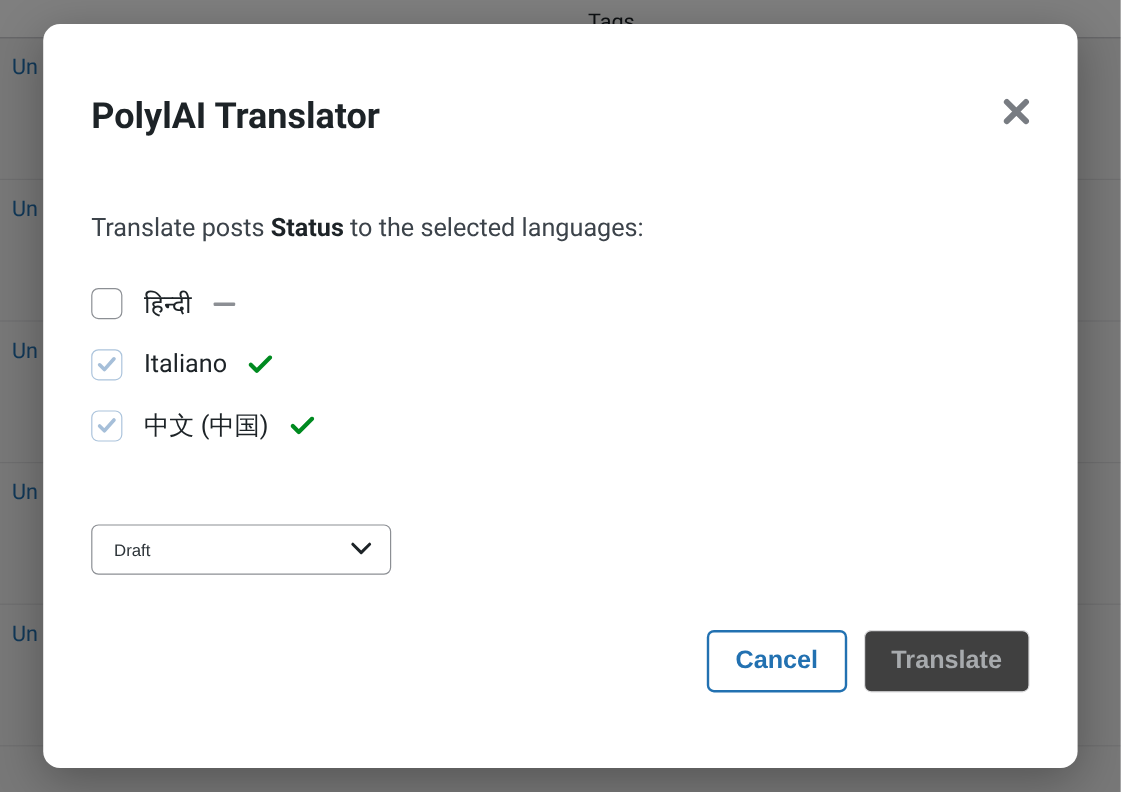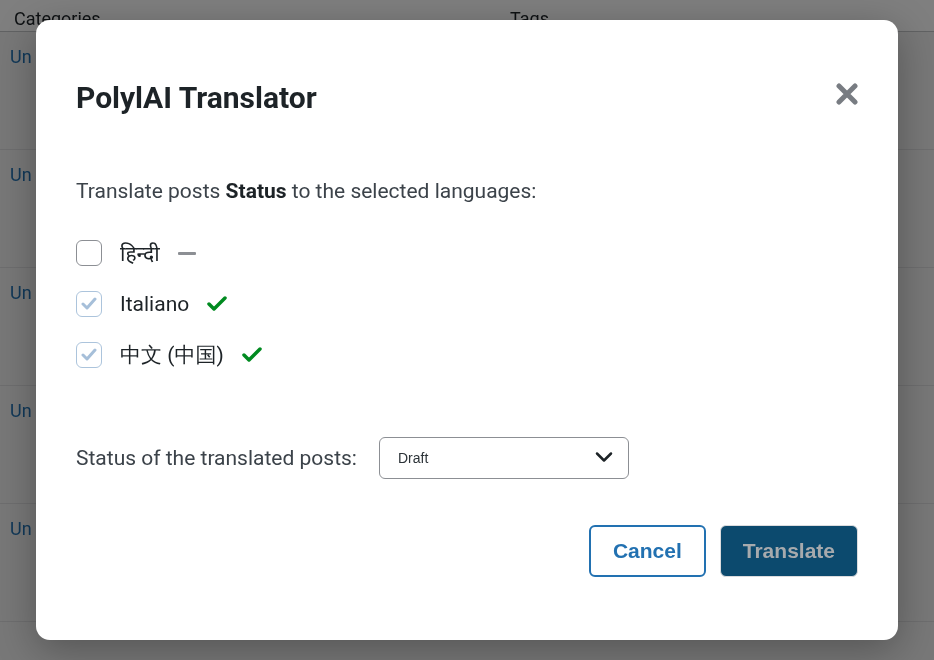--- a/index.html
+++ b/index.html
@@ -42,21 +42,21 @@
     }
 
     .bg-header-categories {
       position: absolute;
       left: 4px;
       top: 2px;
     }
 
     .bg-header-tags {
       position: absolute;
-      left: 500px;
+      left: 480px;
       top: 2px;
     }
 
     .bg-rows {
       position: absolute;
       top: 32px;
       left: 0;
       right: 0;
       bottom: 0;
     }
@@ -239,32 +239,31 @@
     }
 
     .btn-cancel {
       background: #f6f7f7;
       border: 2px solid #2271b1;
       color: #2271b1;
       background: #fff;
     }
 
     .btn-translate {
-      background: #0c4a6e;
+      background: #404040;
       border: 1px solid #dcdcde;
       color: #a7aaad;
       cursor: default;
     }
   </style>
 </head>
 <body>
 
 <div class="bg-table">
   <div class="bg-header">
-    <div class="bg-header-cell bg-header-categories">Categories</div>
     <div class="bg-header-cell bg-header-tags">Tags</div>
   </div>
   <div class="bg-rows">
     <div class="bg-row"><span class="bg-link">Un</span></div>
     <div class="bg-row"><span class="bg-link">Un</span></div>
     <div class="bg-row"><span class="bg-link">Un</span></div>
     <div class="bg-row"><span class="bg-link">Un</span></div>
     <div class="bg-row"><span class="bg-link">Un</span></div>
   </div>
 </div>
@@ -319,21 +318,20 @@
       <span class="lang-label">中文 (中国)</span>
       <span class="status-icon">
         <svg width="20" height="16" viewBox="0 0 20 16">
             <path d="M2 8 L7 13 L18 2" stroke="#008a20" stroke-width="3.5" fill="none" stroke-linecap="round" stroke-linejoin="round"></path>
           </svg>
       </span>
     </div>
   </div>
 
   <div class="status-row">
-    <span class="status-label">Status of the translated posts:</span>
     <div class="select-wrapper">
       <select class="status-select">
         <option>Draft</option>
       </select>
       <span class="select-chevron">
         <svg width="18" height="12" viewBox="0 0 18 12">
             <path d="M2 2 L9 9 L16 2" stroke="#1d2327" stroke-width="2.5" fill="none" stroke-linecap="round" stroke-linejoin="round"></path>
           </svg>
       </span>
     </div>

